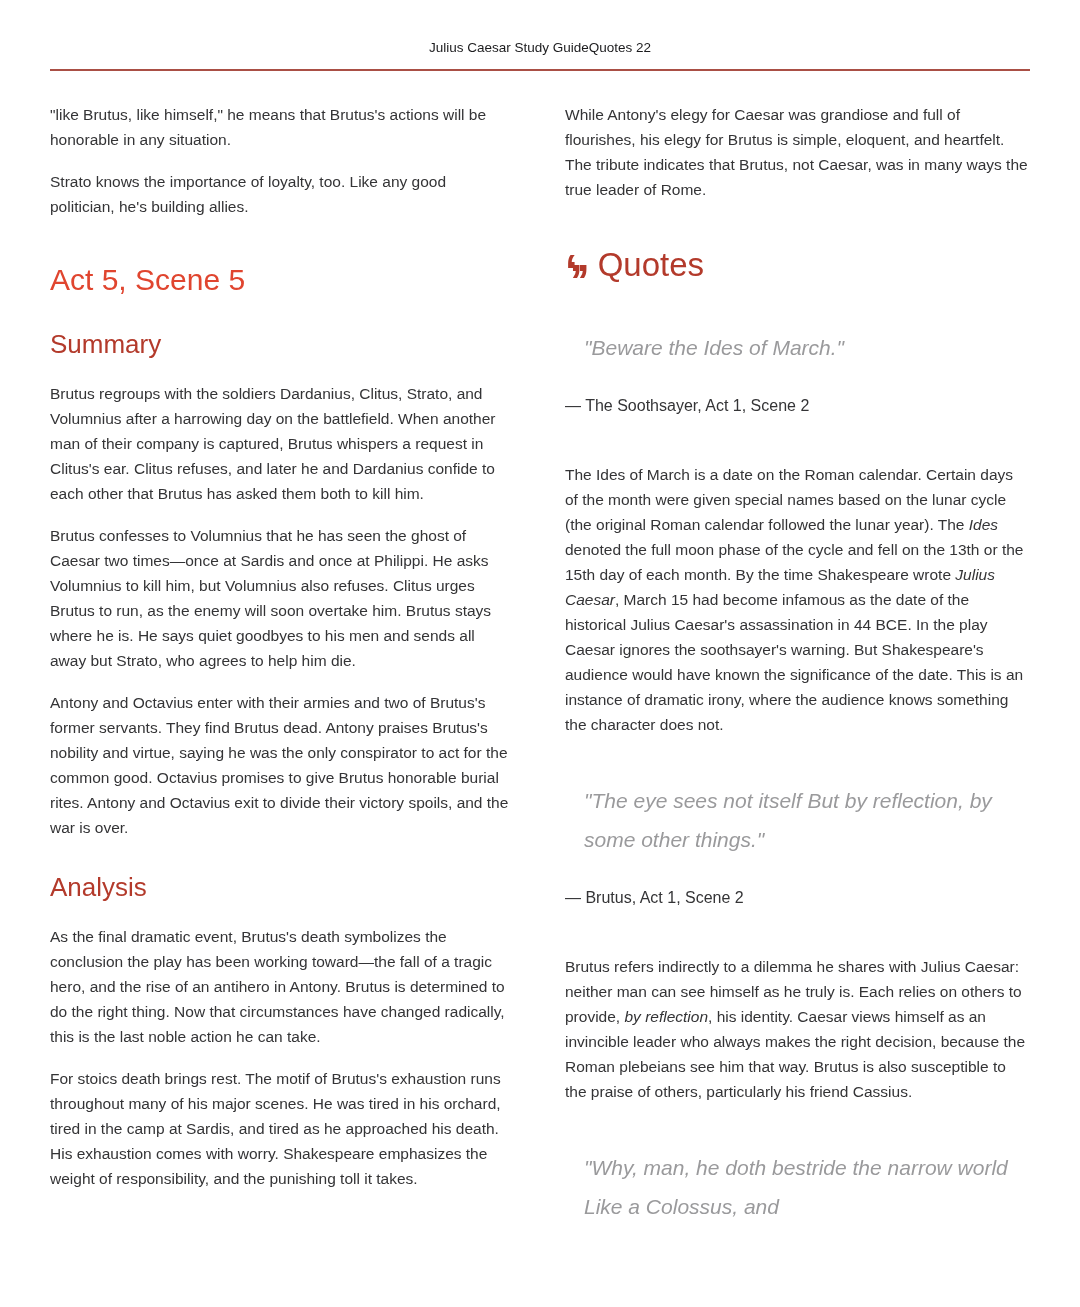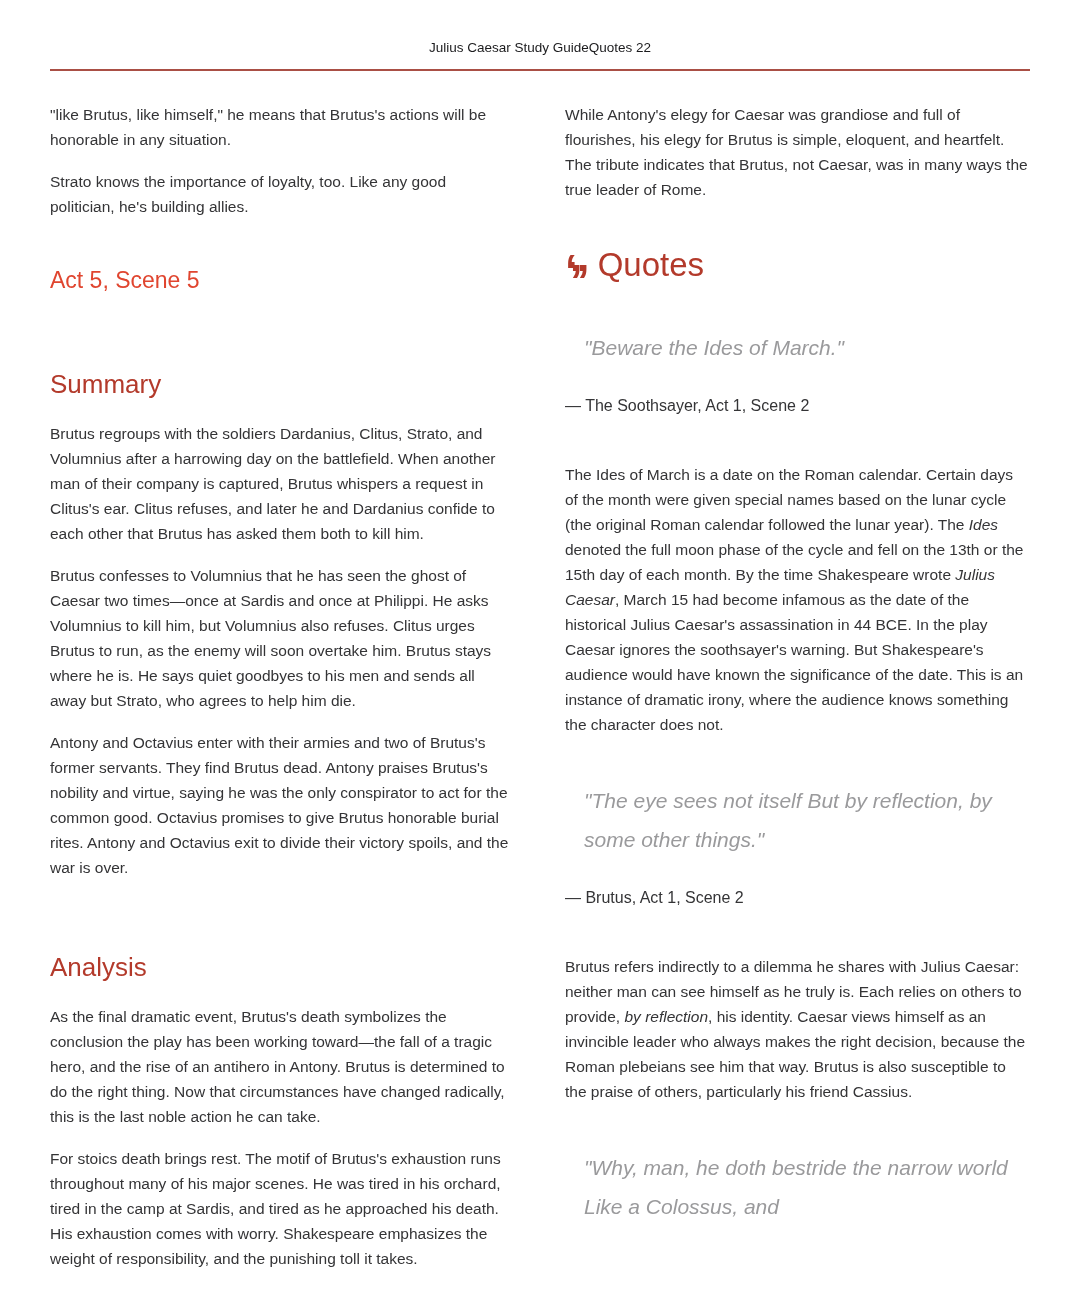--- a/index.html
+++ b/index.html
@@ -27,28 +27,28 @@
   
   .columns { display: flex; gap: 52px; margin-top: 31px; }
   .col { font-size: 15.5px; line-height: 25px; color: var(--body-text, #343436); }
   .col-left  { width: 463px; }
   .col-right { width: 465px; }
   .col p { margin: 0 0 17px; }
   .col em { font-style: italic; }
 
   
   .scene-heading {
-    font-size: 23px; line-height: 34px; font-weight: 400;
+    font-size: 30px; line-height: 34px; font-weight: 400;
     color: var(--accent-bright, #e0452f);
     margin: 44px 0 8px;
   }
   .section-heading {
     font-size: 26px; line-height: 30px; font-weight: 400;
     color: var(--accent-dark, #b33a2b);
-    margin: 72px 0 22px;
+    margin: 32px 0 22px;
   }
   .quotes-heading {
     display: flex; align-items: center;
     font-size: 33px; line-height: 38px; font-weight: 400;
     color: var(--accent-dark, #b33a2b);
     margin: 44px 0 0;
   }
   .quotes-icon { display: inline-flex; margin-right: 12px; font-weight: 700; line-height: 0; }
   .quotes-icon .g1 { font-size: 46px; position: relative; top: 6px; }
   .quotes-icon .g2 { font-size: 46px; position: relative; top: 16px; margin-left: -8px; letter-spacing: -4px; }

